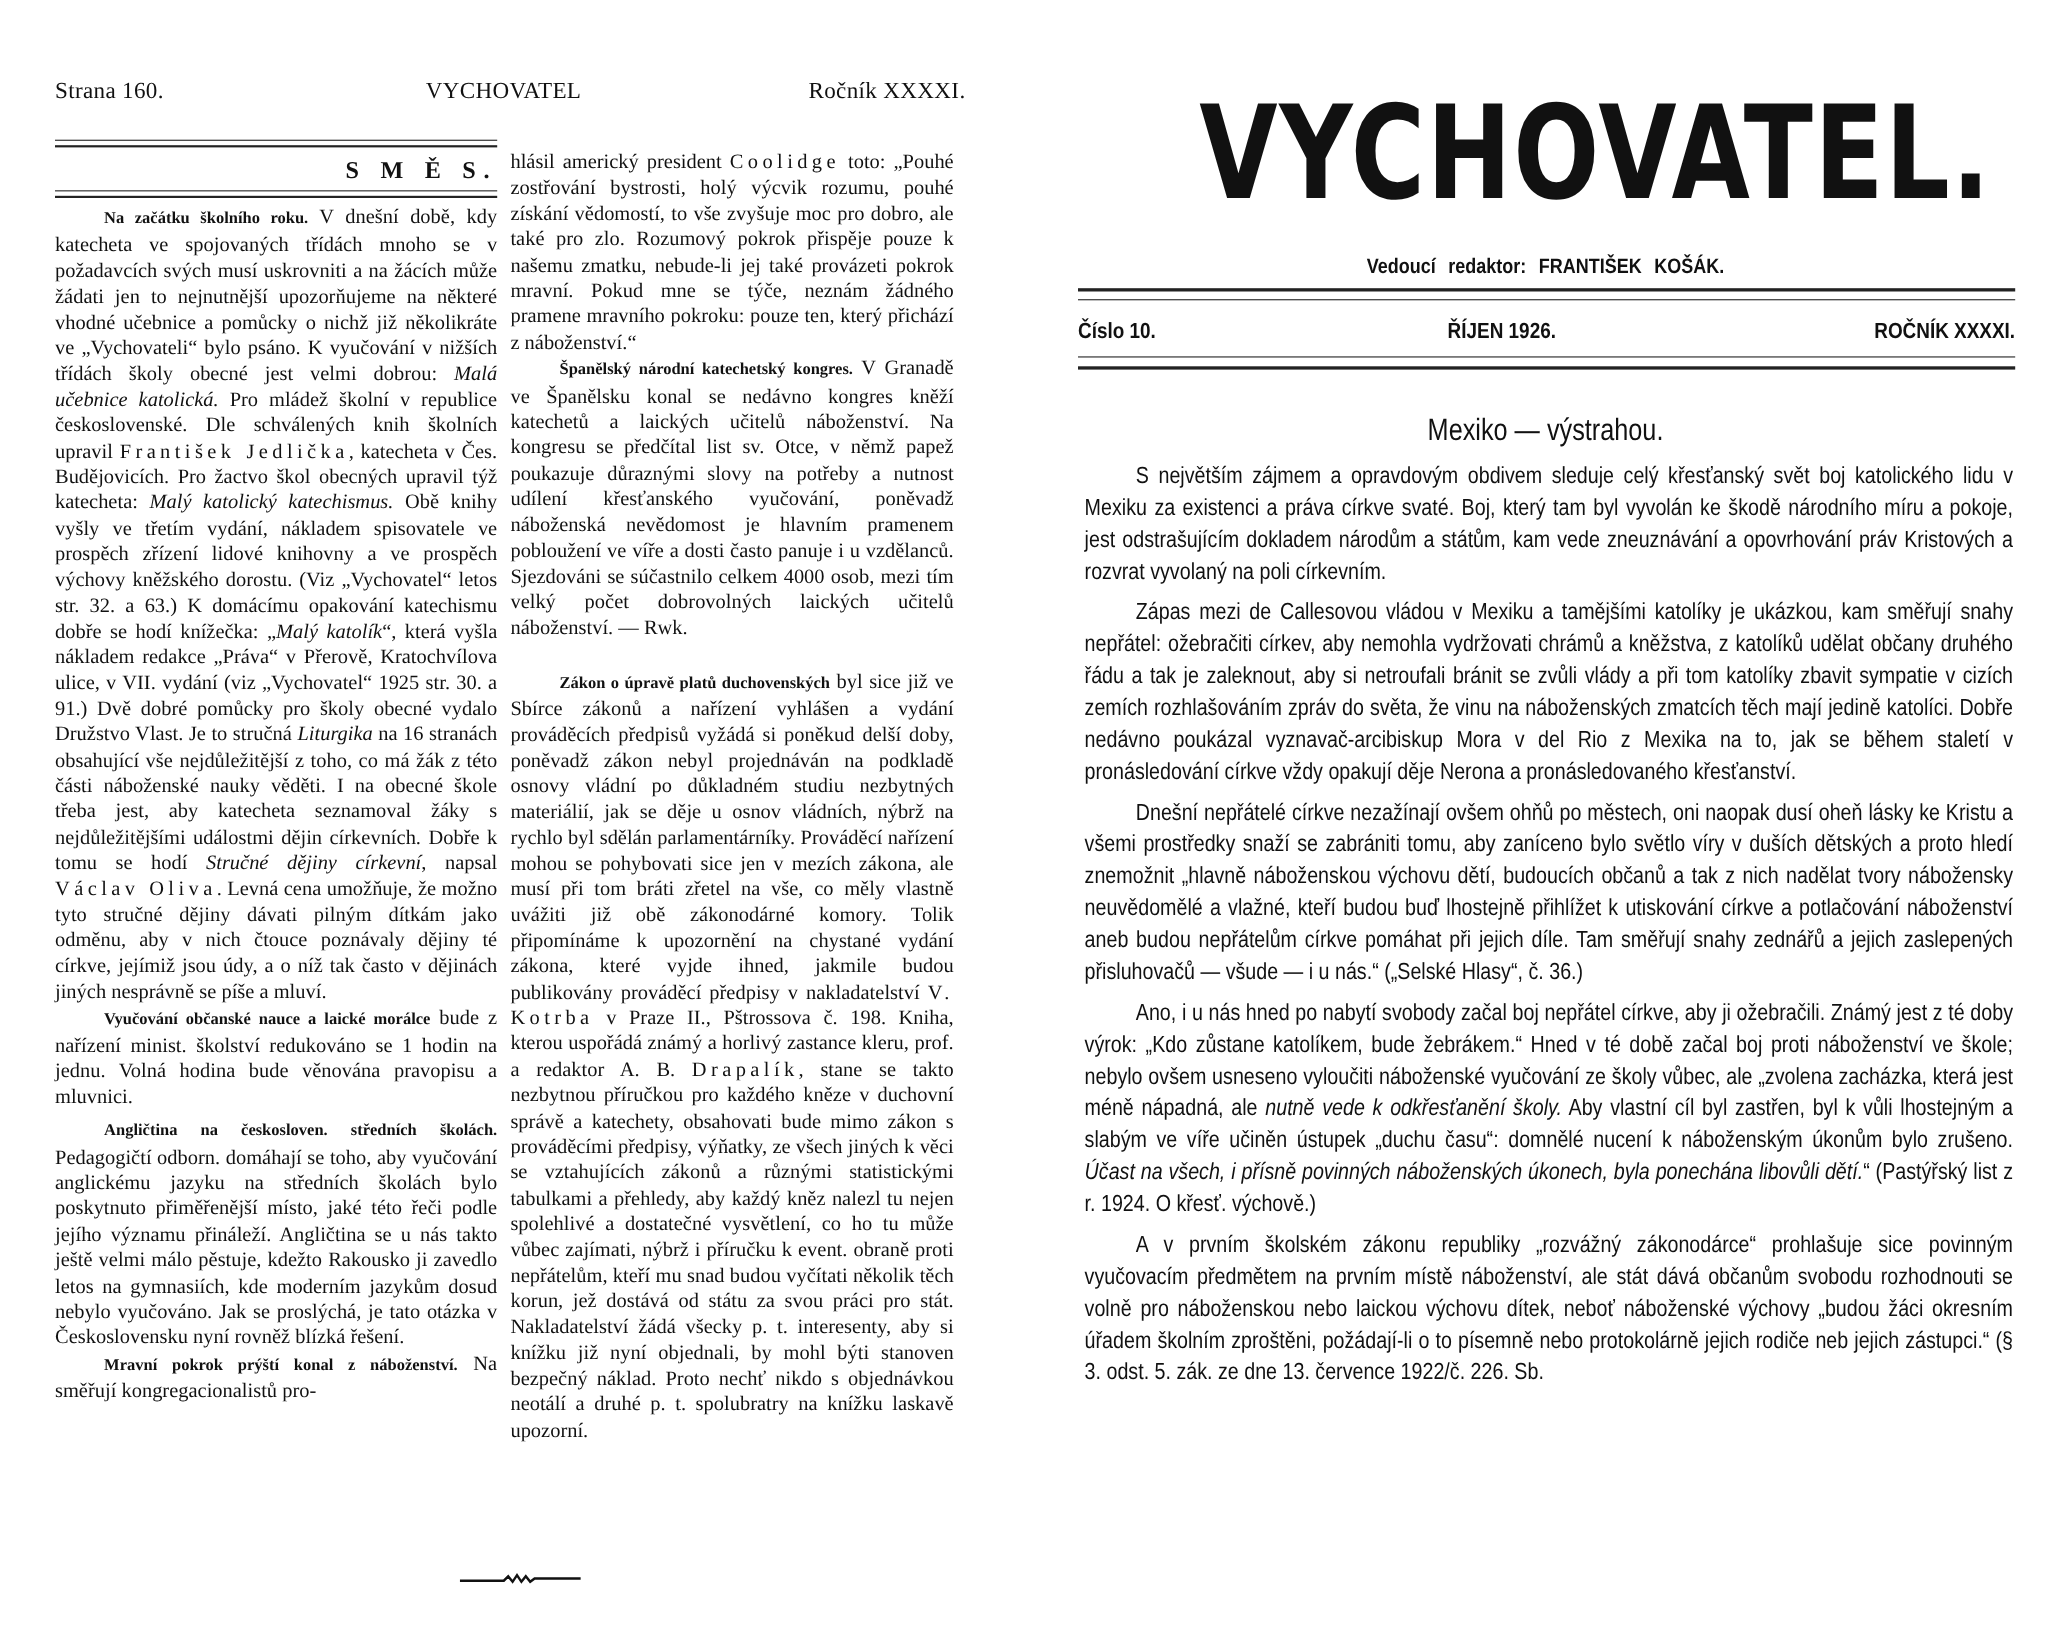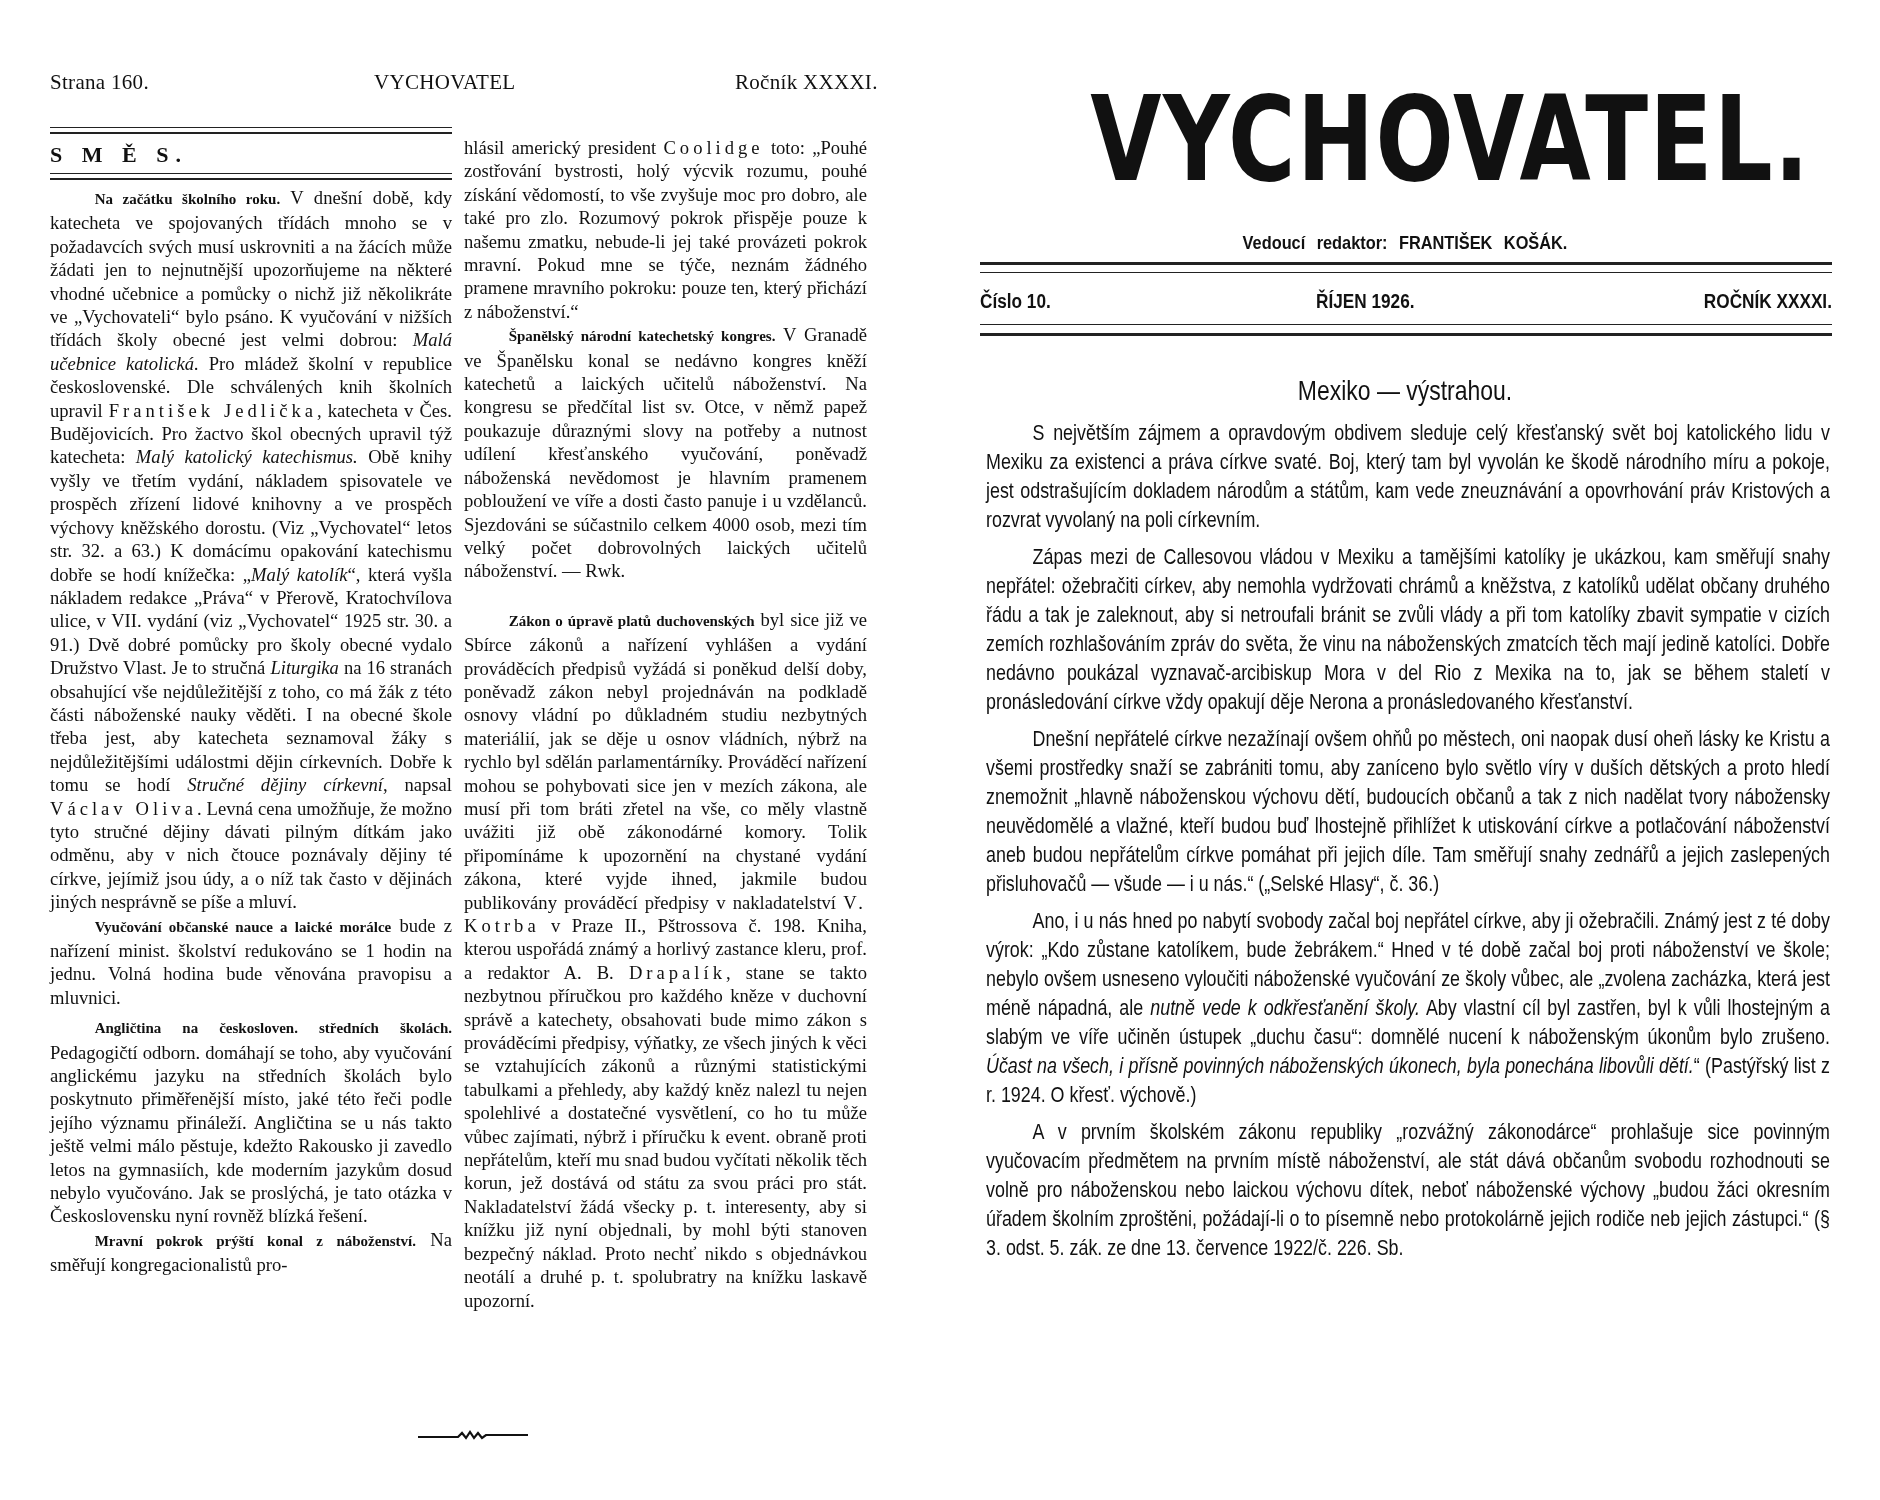--- a/index.html
+++ b/index.html
@@ -8,21 +8,21 @@
   .abs { position:absolute; }
   .runhead { top:70px; font-size:21px; font-family:"Liberation Serif",serif; letter-spacing:0.3px; }
   .rule { position:absolute; height:0; border-top:2px solid #222; }
   .rule.thin { border-top-width:1px; }
   .col { position:absolute; font-size:18.6px; line-height:23.4px; text-align:justify; }
   .col p { margin:0; text-indent:2.4em; }
   .col p.noind { text-indent:0; }
   .col .h { font-weight:bold; font-size:15px; }
   .col .sp { letter-spacing:4px; }
   .col i { font-style:italic; }
-  .smes { position:absolute; font-weight:bold; font-size:22px; letter-spacing:7px; text-align:left; }
+  .smes { position:absolute; font-weight:bold; font-size:22px; letter-spacing:7px; text-align:right; }
   .squiggle { position:absolute; }
   
   .masthead { position:absolute; left:1000px; top:80px; width:820px; text-align:center;
               font-family:"DejaVu Sans","Liberation Sans",sans-serif; font-weight:bold;
               font-size:118px; letter-spacing:2px; transform:scaleX(0.78); transform-origin:center top; line-height:1; }
   .editor { position:absolute; left:980px; width:850px; top:232px; text-align:center;
             font-family:"Liberation Sans","DejaVu Sans",sans-serif; font-weight:bold; font-size:19px;
             transform:scaleX(0.86); transform-origin:center; word-spacing:8px; }
   .issue { position:absolute; top:290px; font-family:"Liberation Sans","DejaVu Sans",sans-serif; font-weight:bold;
            font-size:20px; transform:scaleX(0.86); }
@@ -31,21 +31,21 @@
   .article { position:absolute; left:986px; top:418px; width:1000px; font-family:"Liberation Sans","DejaVu Sans",sans-serif;
              font-size:21.2px; line-height:29px; text-align:justify; transform:scaleX(0.844); transform-origin:left top; }
   .article p { margin:0 0 8px 0; text-indent:2.6em; }
   .article i { font-style:italic; }
 </style>
 </head>
 <body>
 
 <div>
   <div class="abs runhead" style="left:50px;font-family:Liberation Serif, serif;">Strana 160.</div>
-  <div class="abs runhead" style="left:374px;">VYCHOVATEL</div>
+  <div class="abs runhead" style="left:387px;">VYCHOVATEL</div>
   <div class="abs runhead" style="left:735px;">Ročník XXXXI.</div>
 
   <div class="rule thin" style="left:50px; width:402px; top:127px;"></div>
   <div class="rule" style="left:50px; width:402px; top:132px;"></div>
   <div class="smes" style="left:50px; width:402px; top:142px;">S M Ě S.</div>
   <div class="rule thin" style="left:50px; width:402px; top:173px;"></div>
   <div class="rule" style="left:50px; width:402px; top:178px;"></div>
 
   <div class="col" style="left:50px; top:186px; width:402px;">
     <p>

